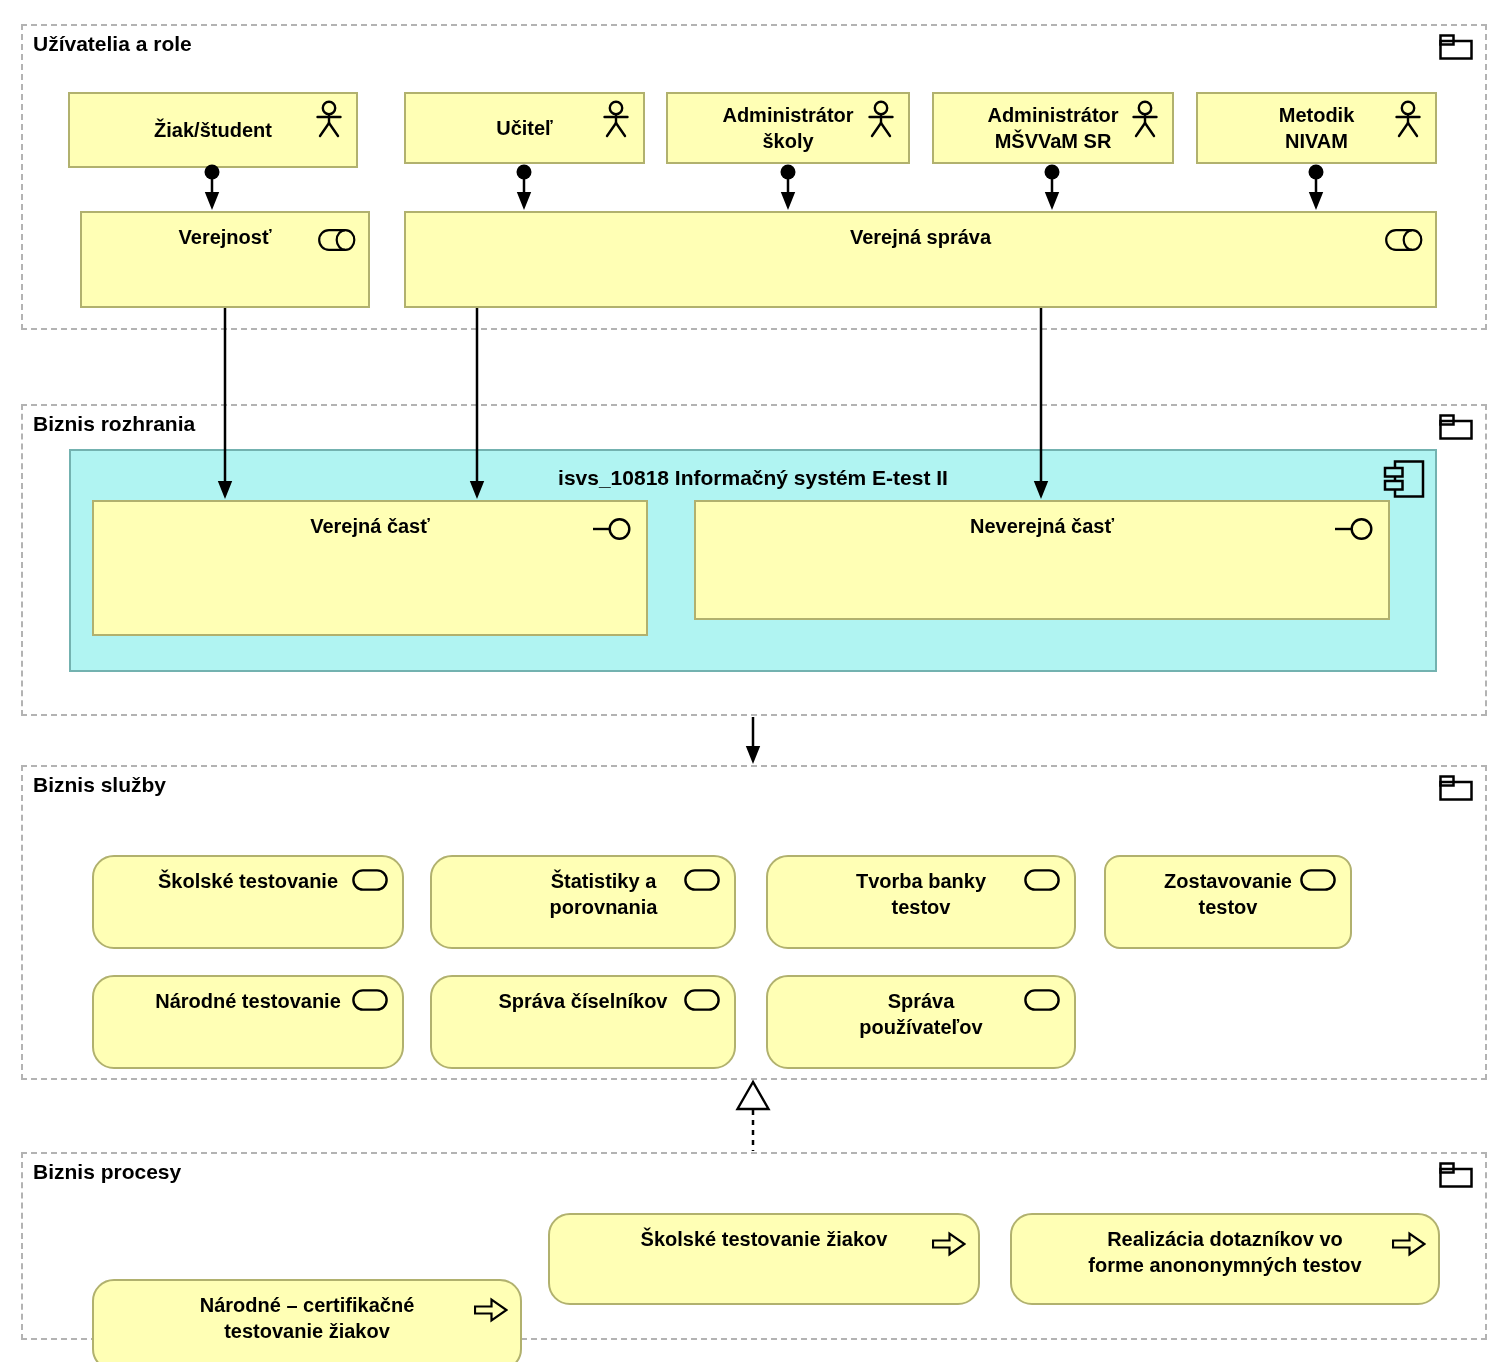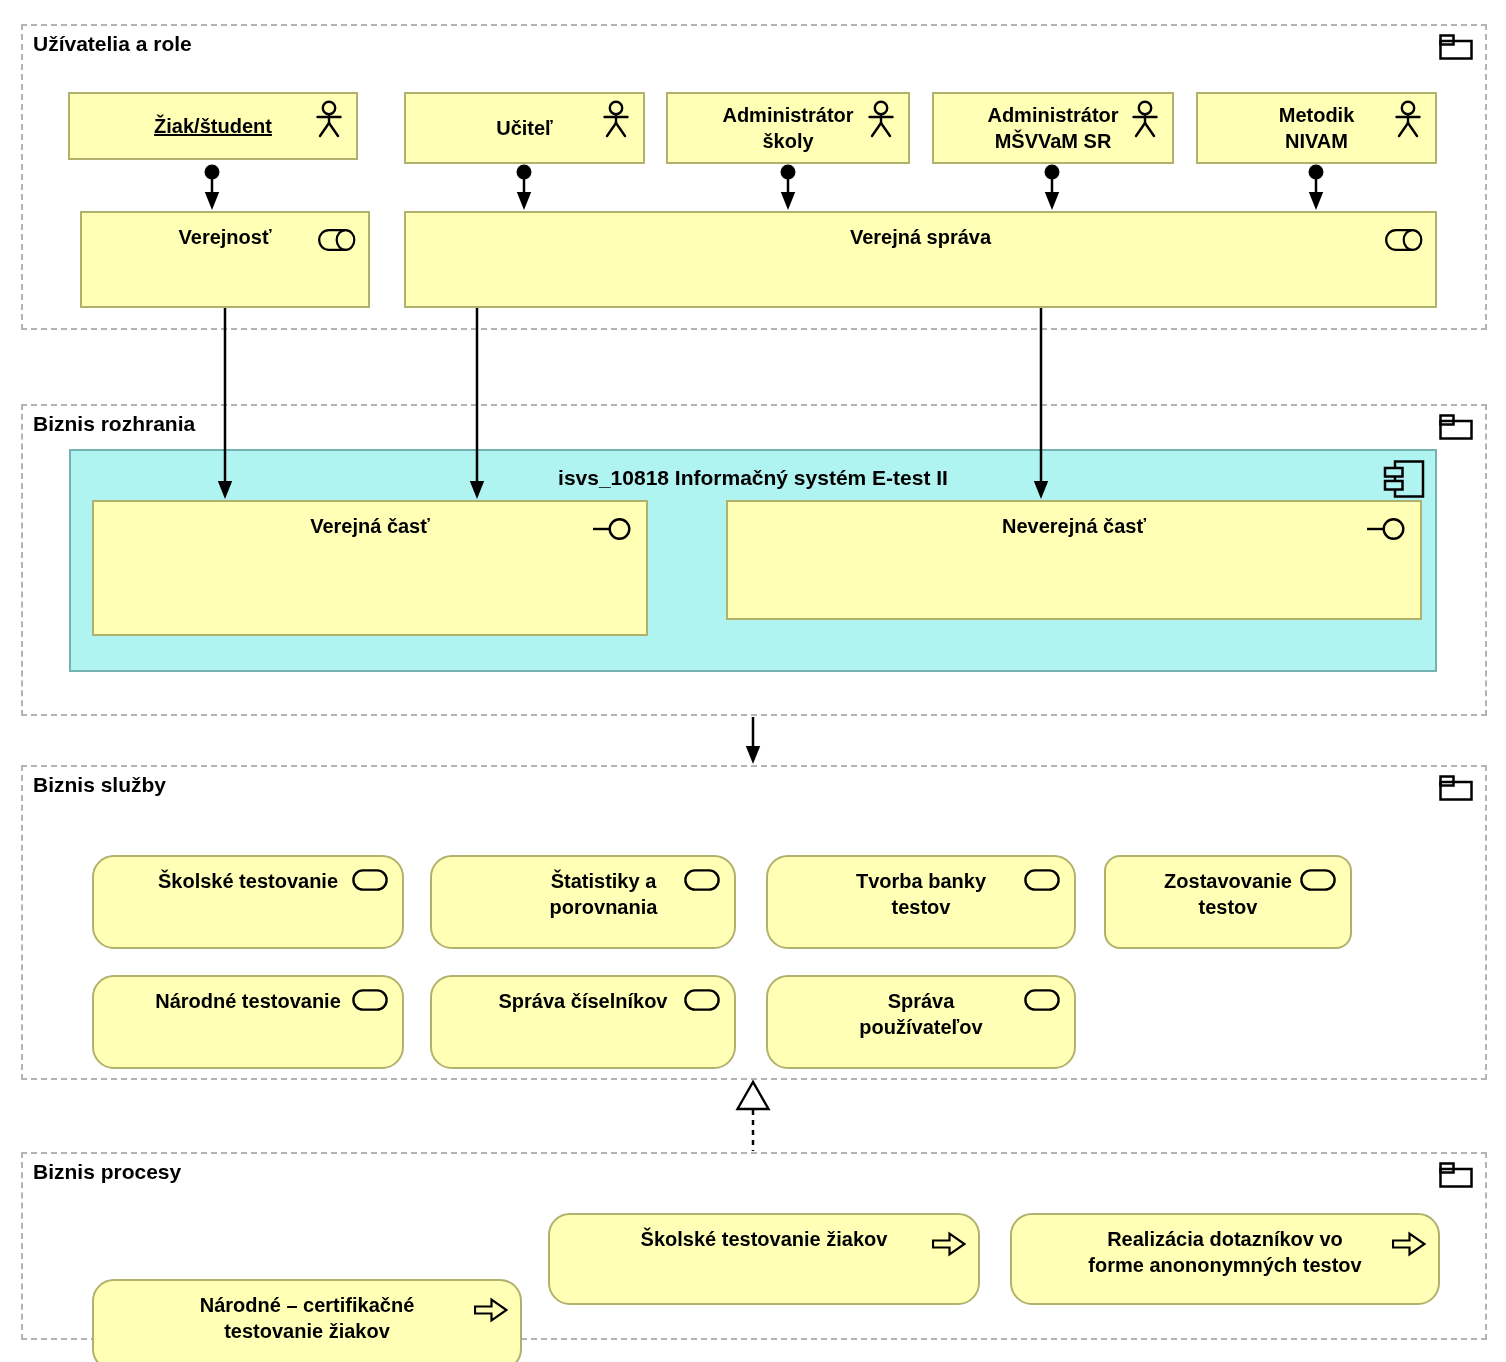--- a/index.html
+++ b/index.html
@@ -32,21 +32,21 @@
 <div id="canvas">
 
   <div class="group" style="left:21px;top:24px;width:1466px;height:306px;">
     <span class="group-label">Užívatelia a role</span>
     <svg class="folder" width="34" height="26" viewBox="0 0 34 26">
       <rect class="glyph" x="1.5" y="1.5" width="13" height="9" stroke-width="2.5" fill="#fff"></rect>
       <rect class="glyph" x="1.5" y="7" width="31" height="17.5" stroke-width="2.5" fill="#fff"></rect>
     </svg>
   </div>
 
-  <div class="node v-center" style="left:68px;top:92px;width:290px;height:68px;text-decoration:underline;">
+  <div class="node v-center" style="left:68px;top:92px;width:290px;height:76px;">
     <span class="label">Žiak/študent</span>
     <svg class="icon" style="top:6px;right:14px;" width="26" height="40" viewBox="0 0 26 40">
       <circle class="glyph" cx="13" cy="8" r="6.2" stroke-width="2.4"></circle>
       <line class="glyph" x1="1.5" y1="17" x2="24.5" y2="17" stroke-width="2.4" stroke-linecap="round"></line>
       <line class="glyph" x1="13" y1="14.2" x2="13" y2="23" stroke-width="2.4"></line>
       <line class="glyph" x1="13" y1="23" x2="4" y2="36" stroke-width="2.4" stroke-linecap="round"></line>
       <line class="glyph" x1="13" y1="23" x2="22" y2="36" stroke-width="2.4" stroke-linecap="round"></line>
     </svg>
   </div>
   <div class="node v-center" style="left:404px;top:92px;width:241px;height:72px;">
@@ -125,21 +125,21 @@
     </svg>
   </div>
 
   <div class="node v-top" style="left:92px;top:500px;width:556px;height:136px;z-index:3;">
     <span class="label">Verejná časť</span>
     <svg class="icon" style="top:14px;right:14px;" width="40" height="26" viewBox="0 0 40 26">
       <line class="glyph" x1="1" y1="13" x2="17" y2="13" stroke-width="2.4"></line>
       <circle class="glyph" cx="27.5" cy="13" r="9.8" stroke-width="2.4"></circle>
     </svg>
   </div>
-  <div class="node v-top" style="left:694px;top:500px;width:696px;height:120px;z-index:3;margin-left:32px;">
+  <div class="node v-top" style="left:694px;top:500px;width:696px;height:120px;z-index:3;">
     <span class="label">Neverejná časť</span>
     <svg class="icon" style="top:14px;right:14px;" width="40" height="26" viewBox="0 0 40 26">
       <line class="glyph" x1="1" y1="13" x2="17" y2="13" stroke-width="2.4"></line>
       <circle class="glyph" cx="27.5" cy="13" r="9.8" stroke-width="2.4"></circle>
     </svg>
   </div>
 
   <div class="group" style="left:21px;top:765px;width:1466px;height:315px;">
     <span class="group-label">Biznis služby</span>
     <svg class="folder" width="34" height="26" viewBox="0 0 34 26">

